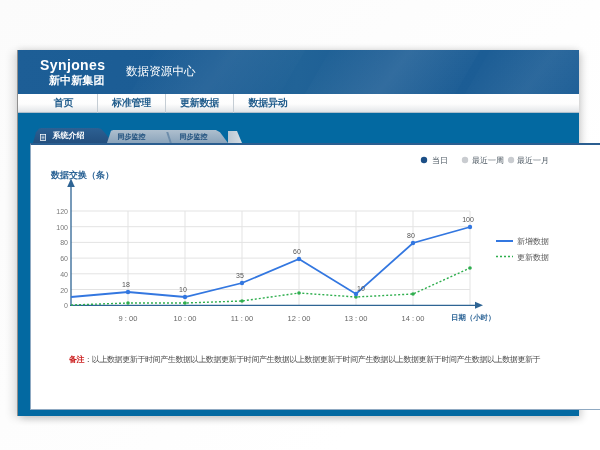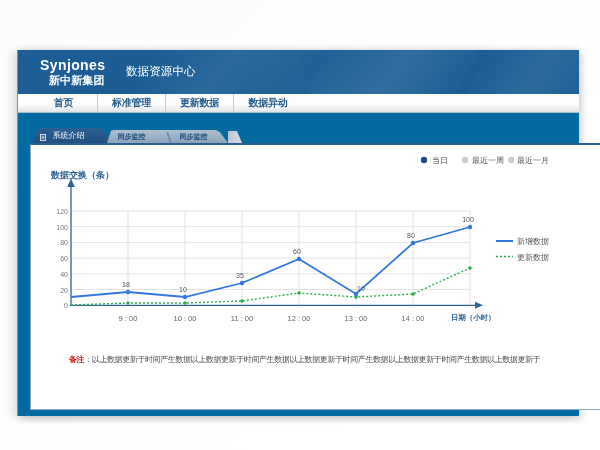--- a/index.html
+++ b/index.html
@@ -45,21 +45,21 @@
   font-size:10px; font-weight:bold; color:#235e8d; letter-spacing:-0.3px;
   border-right:1px solid #c5cdd4; width:68px;
 }
 #nav .mi:first-child { width:80px; text-indent:12px;font-family:Liberation Serif, serif; }
 #nav .mi:last-child { border-right:none; }
 
 #tab-active {
   position:absolute; left:15px; top:77.5px; width:80px; height:15.5px;
   background:linear-gradient(#2c6093,#234f7e);
   clip-path:polygon(0 100%, 3px 30%, 6px 6%, 11px 0, 63px 0, 68px 8%, 72px 35%, 80px 100%);
-  color:#fff; font-size:8px; font-weight:normal; line-height:16px;
+  color:#fff; font-size:8px; font-weight:bold; line-height:16px;
   filter:drop-shadow(-1.2px 0 0.4px rgba(255,255,255,0.9));
 }
 #tab-active .txt { position:absolute; left:19.5px; top:0; white-space:nowrap; }
 #tab-inactive {
   position:absolute; left:89px; top:79.5px; width:121px; height:13.5px;
   background:linear-gradient(#aebfce,#8ba4bb);
   clip-path:polygon(0 100%, 4px 10%, 8px 0, 108px 0, 113px 20%, 121px 100%);
   color:#1d4e7c; font-size:7px; font-weight:bold;
 }
 #tab-inactive .sep { position:absolute; left:61px; top:2px; width:1.5px; height:11px; background:#6d8dab; transform:skewX(18deg); }

